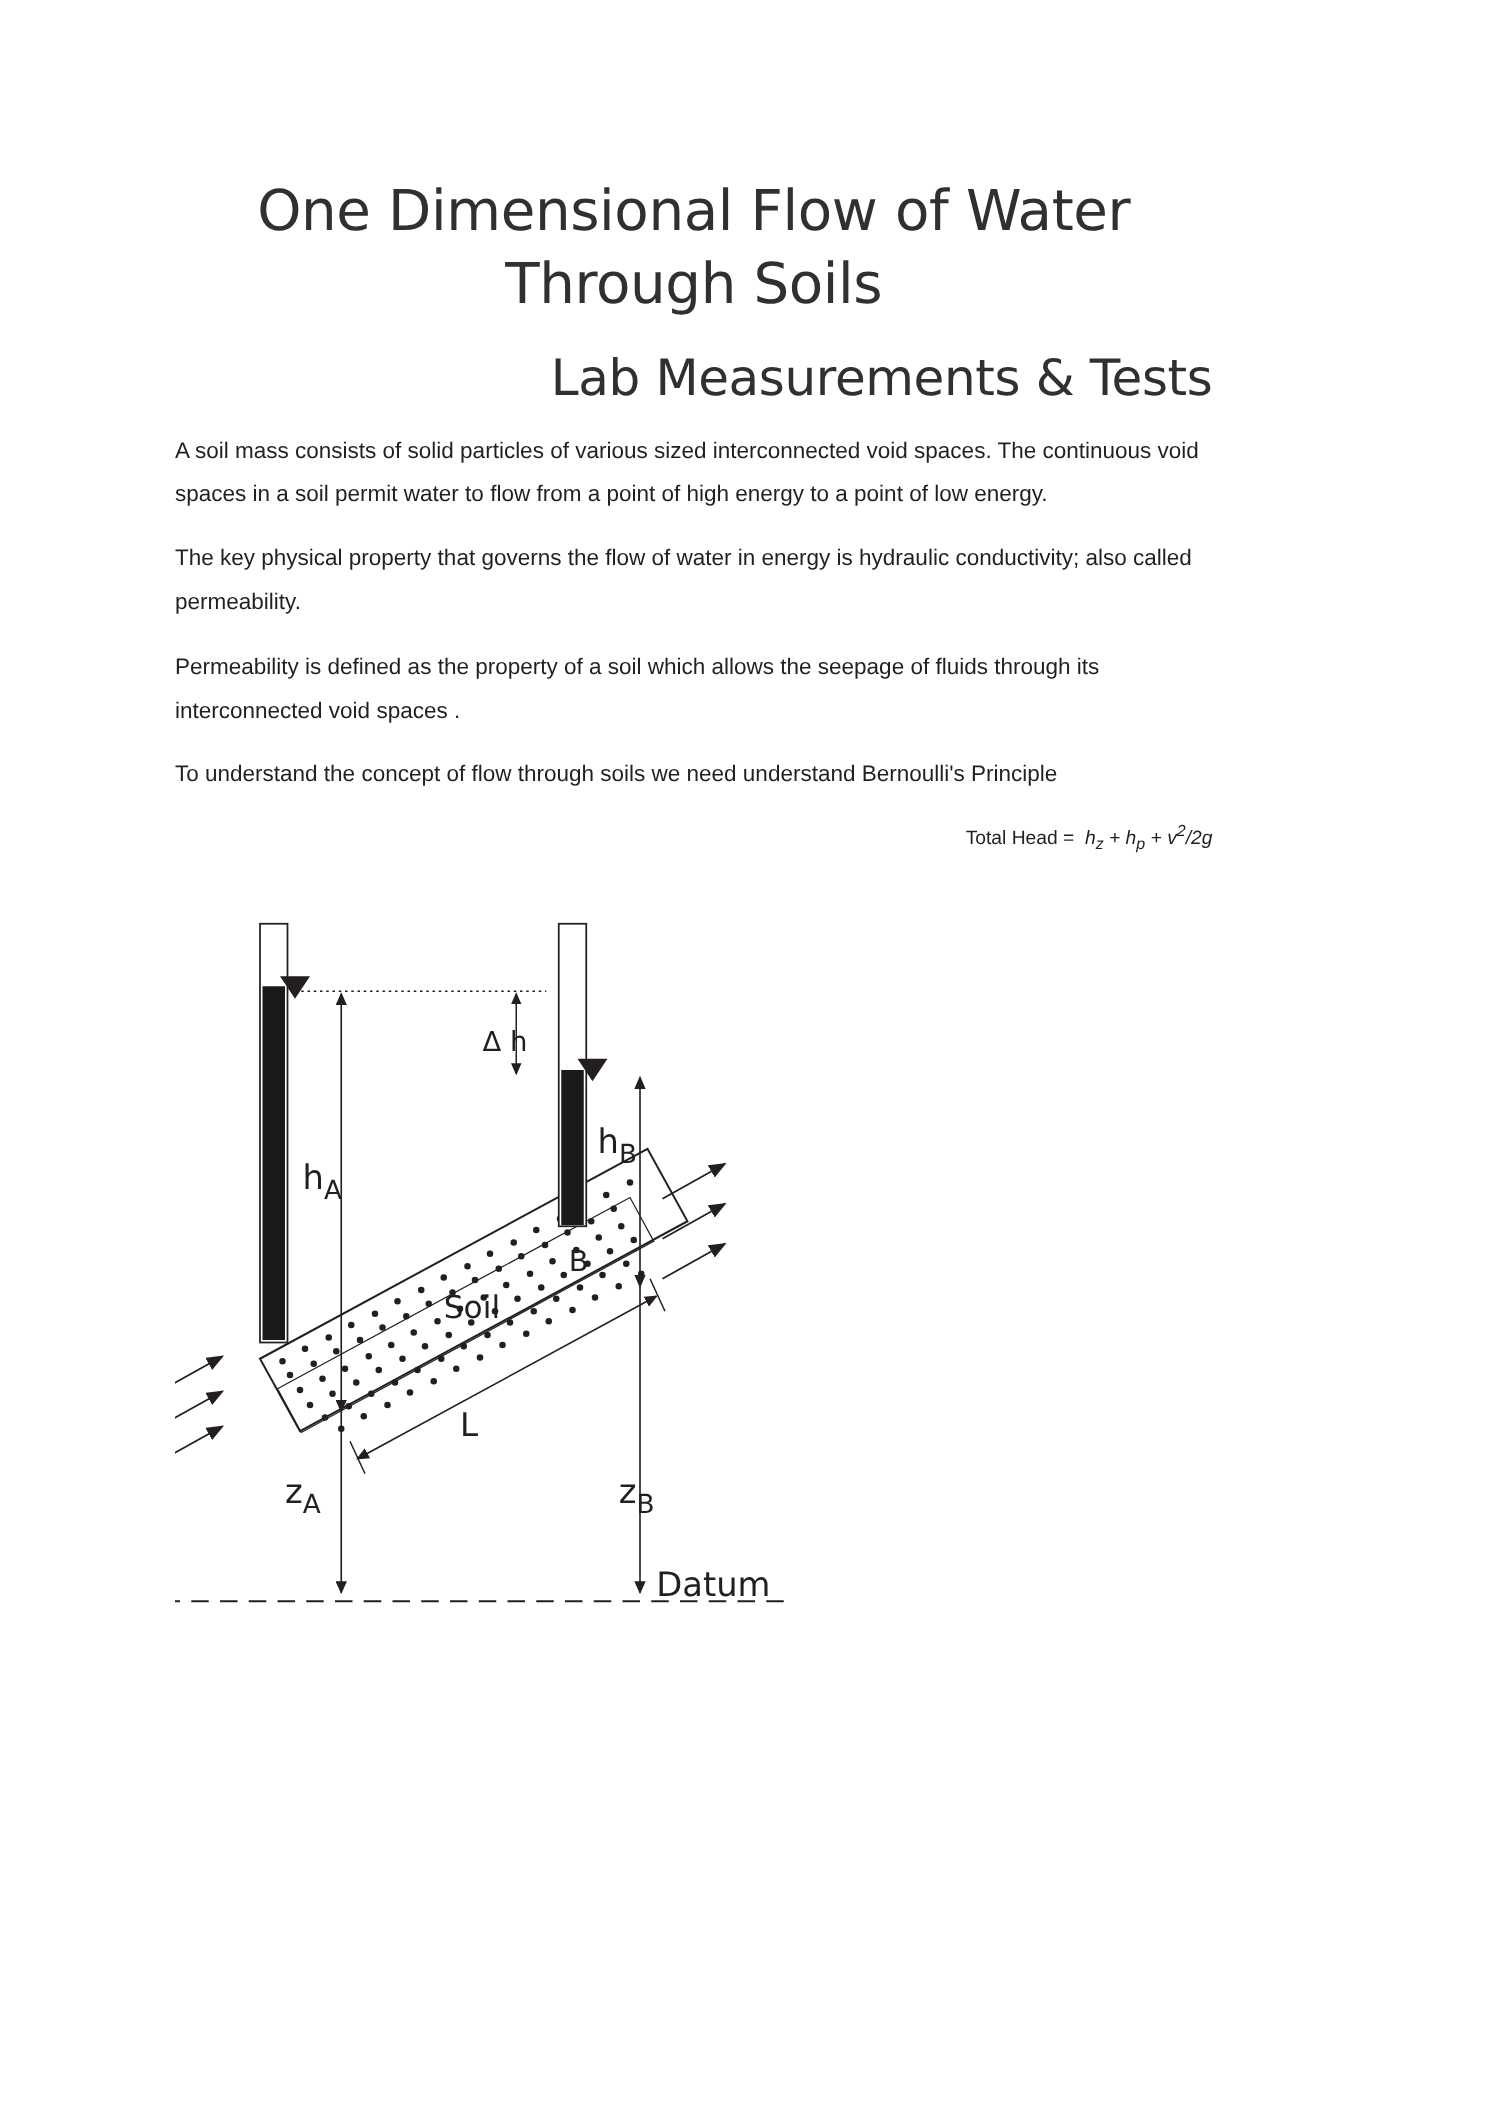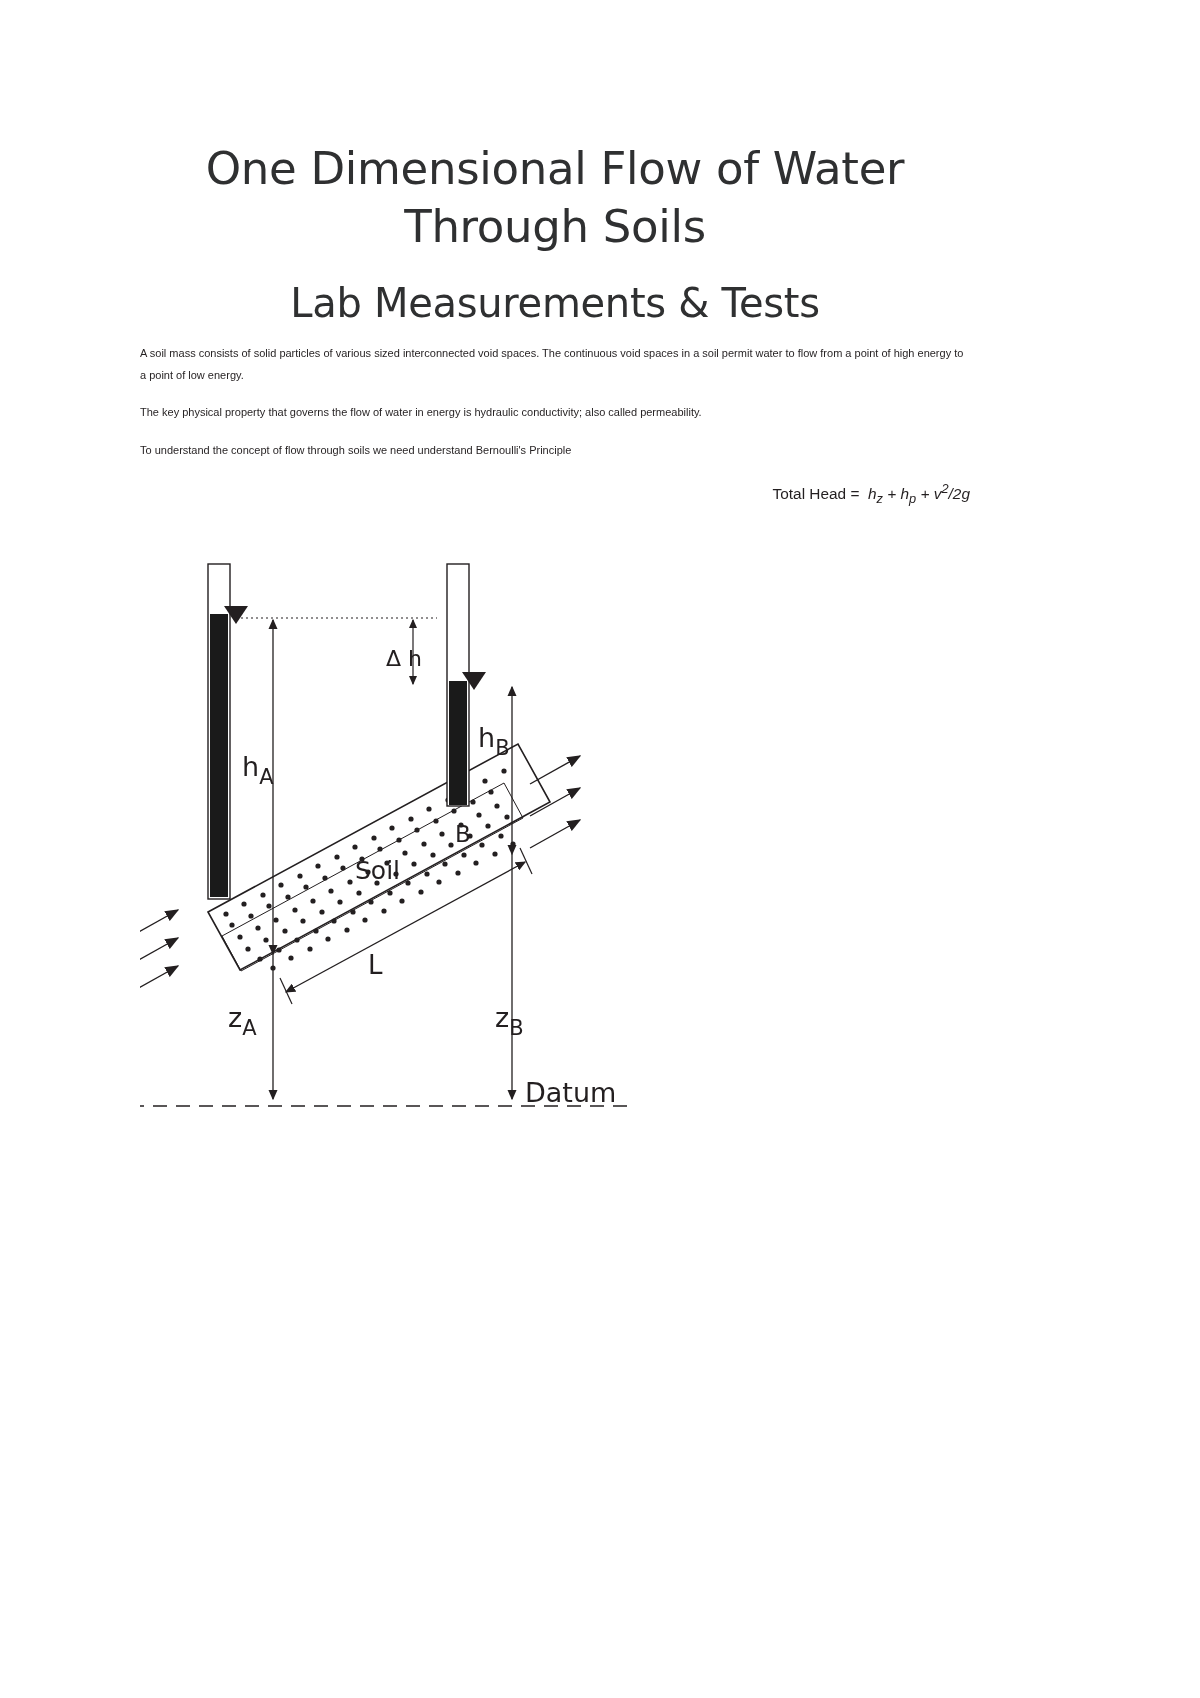--- a/index.html
+++ b/index.html
@@ -35,27 +35,27 @@
     text-align: center;
     margin: 0 0 0 0;
     color: #2f3031;
     letter-spacing: -0.3px;
   }
   h2.doc-subtitle {
     font-family: "DejaVu Sans", sans-serif;
     font-weight: 400;
     font-size: 40px;
     line-height: 1.3;
-    text-align: center;
+    text-align: right;
     margin: 22px 0 14px 0;
     color: #2f3031;
     letter-spacing: -0.3px;
   }
   p.body-text {
-    font-size: 11px;
+    font-size: 18px;
     line-height: 1.95;
     margin: 1px 0 16px 0;
     text-align: left;
     color: #231f20;
   }
   p.heading-text {
     font-size: 14.6px;
     font-weight: bold;
     letter-spacing: 0.2px;
     line-height: 1.9;
@@ -91,20 +91,21 @@
 
 <div class="page">
   <div class="content">
 
     <h1 class="doc-title">One Dimensional Flow of Water Through Soils</h1>
 
     <h2 class="doc-subtitle">Lab Measurements &amp; Tests</h2>
 
     <p class="body-text">A soil mass consists of solid particles of various sized interconnected void spaces. The continuous void spaces in a soil permit water to flow from a point of high energy to a point of low energy.</p>
     <p class="body-text">The key physical property that governs the flow of water in energy is hydraulic conductivity; also called permeability.</p>
+    <p class="body-text">Permeability is defined as the property of a soil which allows the seepage of fluids through its interconnected void spaces .</p>
 
 
     <p class="body-text">To understand the concept of flow through soils we need understand Bernoulli's Principle</p>
 
     <p class="formula">
       <span>Total Head =</span>
       &nbsp;<i><span>h</span><sub>z</sub><span> + h</span><sub>p</sub><span> + v</span><sup>2</sup><span>/2g</span></i>
     </p>
 
     <div class="figure-wrap">

